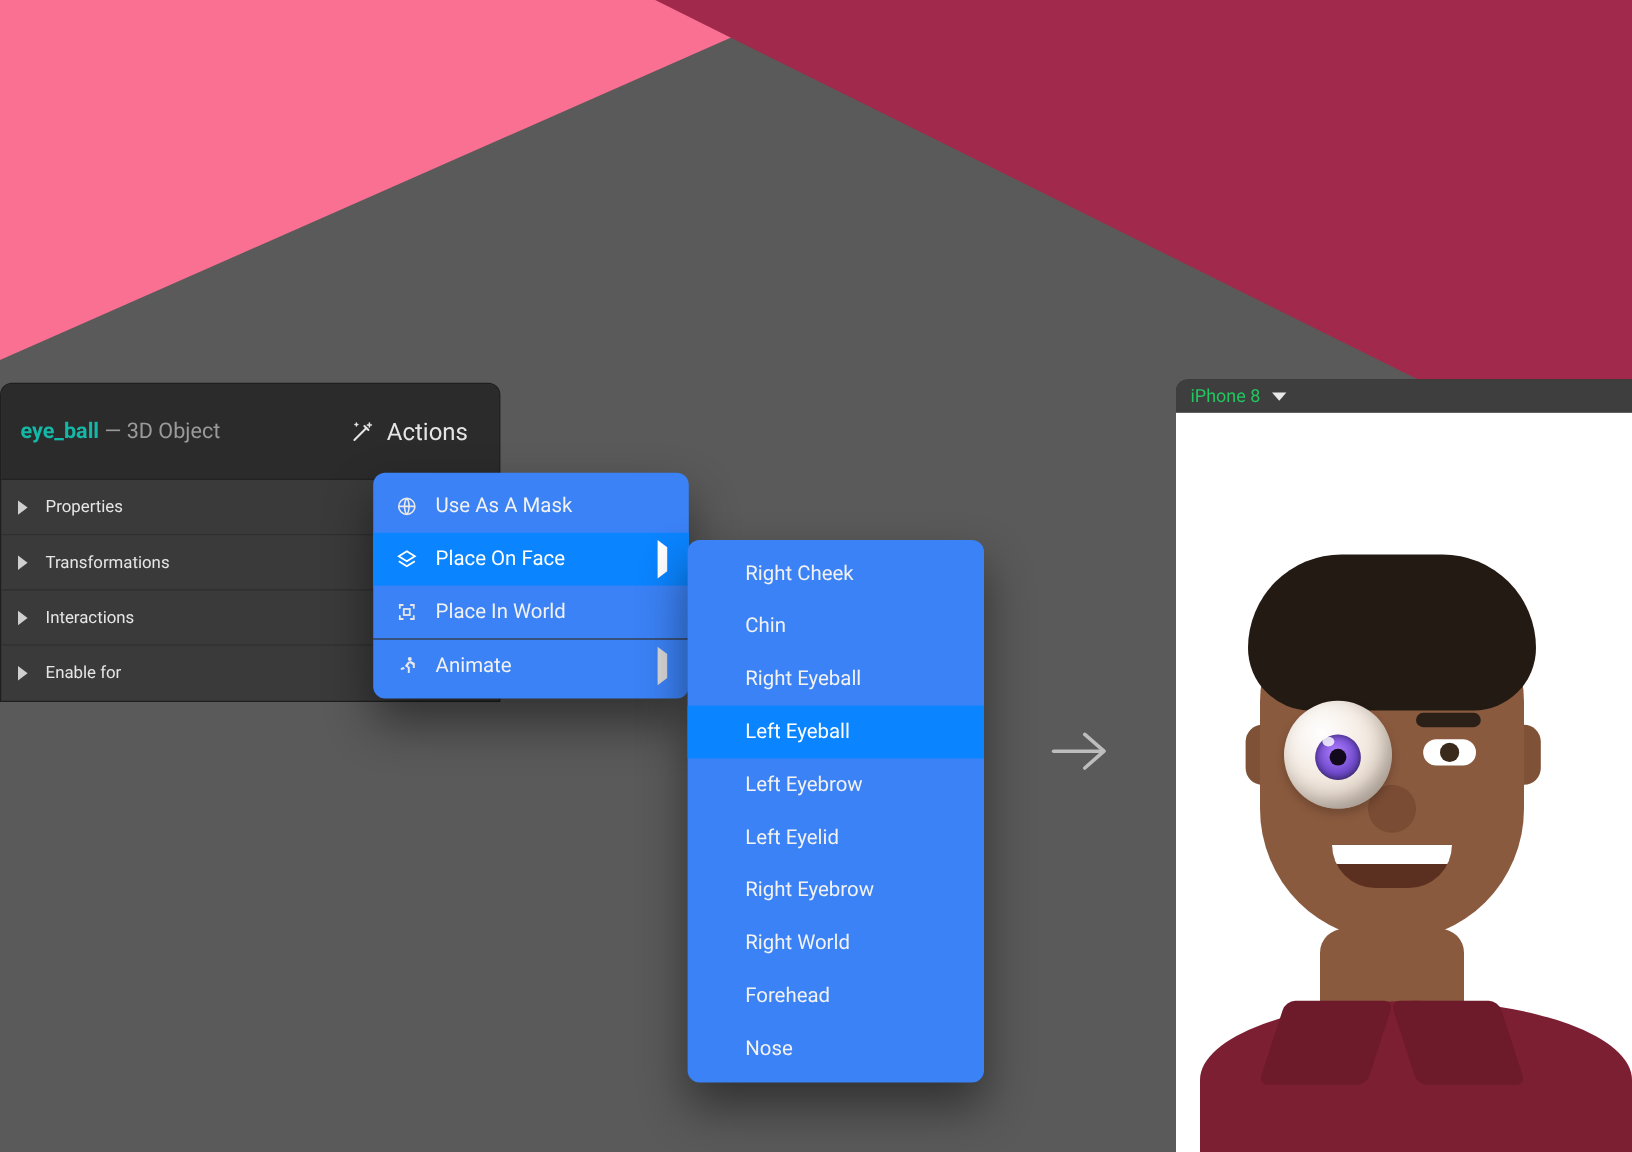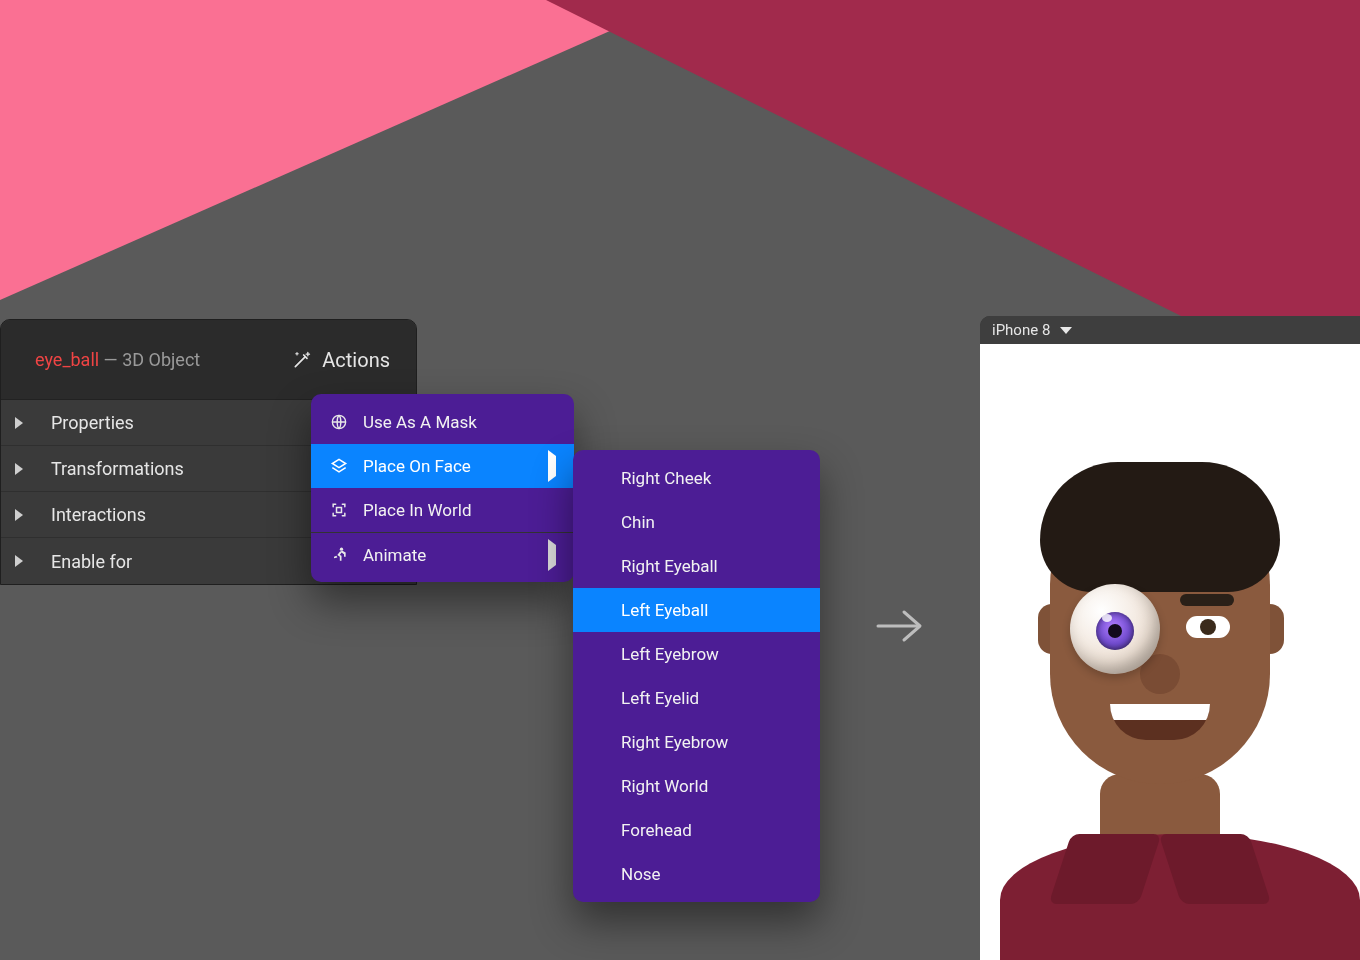--- a/index.html
+++ b/index.html
@@ -13,37 +13,37 @@
     position: absolute; top: 319px; left: 0; width: 417px;
     background: #3a3a3a; border: 1px solid #1f1f1f; border-top-left-radius: 10px; border-top-right-radius: 10px;
     overflow: hidden;
   }
   .inspector-header {
     display: flex; align-items: center; justify-content: space-between;
     height: 80px; padding: 0 16px; background: #2b2b2b;
     border-bottom: 1px solid #222;
   }
   .obj-title { font-size: 18px; color: #eaeaea; }
-  .obj-title .name { font-weight: 400; color: #ef4444; margin-left: 18px; }
+  .obj-title .name { font-weight: 700; color: #14b8a6; }
   .obj-title .type { color: #9a9a9a; font-weight: 400; }
   .actions-btn {
     display: flex; align-items: center; gap: 10px; color: #e5e5e5; font-size: 20px;
     padding: 6px 10px; border-radius: 6px; cursor: pointer;
   }
   .panel-row {
-    display: flex; align-items: center; gap: 28px;
+    display: flex; align-items: center; gap: 15px;
     height: 46px; padding: 0 14px;
-    color: #e6e6e6; font-size: 18px; border-bottom: 1px solid #2f2f2f;
+    color: #e6e6e6; font-size: 14px; border-bottom: 1px solid #2f2f2f;
   }
   .panel-row.last { border-bottom: none; }
   .tri-right { width: 0; height: 0; border-top: 6px solid transparent; border-bottom: 6px solid transparent; border-left: 8px solid #cfcfcf; }
 
   
   .menu {
-    position: absolute; background: #4c1d95; border-radius: 10px; padding: 6px 0;
+    position: absolute; background: #3b82f6; border-radius: 10px; padding: 6px 0;
     box-shadow: 0 20px 40px rgba(0,0,0,.45);
   }
   .menu.primary { top: 394px; left: 311px; width: 263px; }
   .menu.secondary { top: 450px; left: 573px; width: 247px; }
   .menu-item {
     display: flex; align-items: center; gap: 14px;
     height: 44px; padding: 0 18px; color: #f2f2f2; font-size: 17px;
     position: relative; cursor: pointer;
   }
   .menu-item.sep { border-top: 1px solid #333; }
@@ -55,21 +55,21 @@
 
   
   .arrow-wrap { position: absolute; top: 604px; left: 874px; color: #bdbdbd; }
 
   
   .device {
     position: absolute; top: 316px; left: 980px; width: 380px; height: 644px;
     background: #333; border-top-left-radius: 10px; overflow: hidden;
   }
   .device-bar { height: 28px; background: #3e3e3e; display: flex; align-items: center; gap: 8px; padding: 0 12px; }
-  .device-bar span { color: #e5e5e5; font-size: 15px; }
+  .device-bar span { color: #22c55e; font-size: 15px; }
   .chev-down { width: 0; height: 0; border-left: 6px solid transparent; border-right: 6px solid transparent; border-top: 7px solid #e8e8e8; margin-left: 2px; }
   .device-screen { position: relative; width: 100%; height: calc(100% - 28px); background: #fff; overflow: hidden; }
 
   
   .face-wrap { position: absolute; left: 30px; top: 110px; width: 320px; height: 420px; }
   .neck { position: absolute; left: 90px; top: 320px; width: 120px; height: 120px; background: #8a5a3e; border-radius: 20px; }
   .shirt { position: absolute; left: -10px; top: 380px; width: 360px; height: 220px; background: #7d1f33; border-radius: 50% 50% 0 0 / 30% 30% 0 0; }
   .collar-left { position: absolute; left: 50px; top: 380px; width: 90px; height: 70px; background: #6d1a2b; transform: skewX(-18deg); border-radius: 8px; }
   .collar-right { position: absolute; left: 160px; top: 380px; width: 90px; height: 70px; background: #6d1a2b; transform: skewX(18deg); border-radius: 8px; }
   .head { position: absolute; left: 40px; top: 30px; width: 220px; height: 300px; background: #8a5a3e; border-radius: 110px 110px 120px 120px; }

